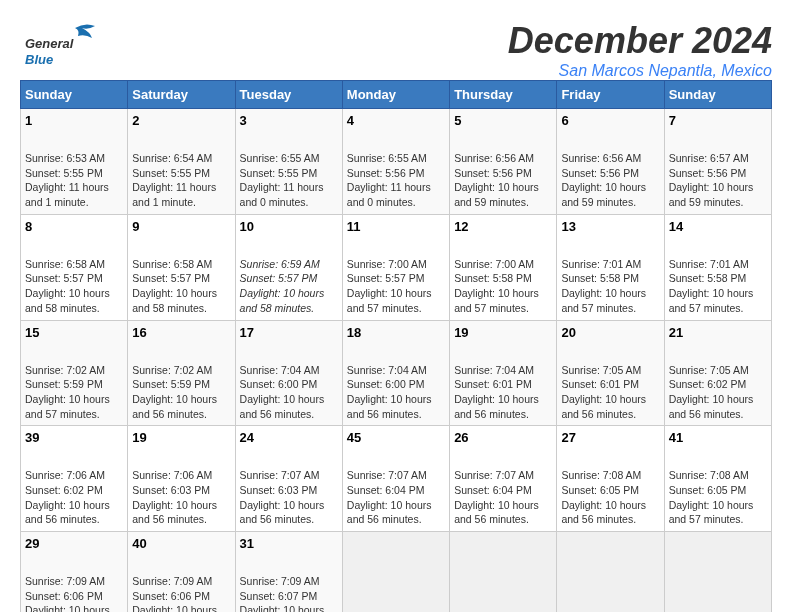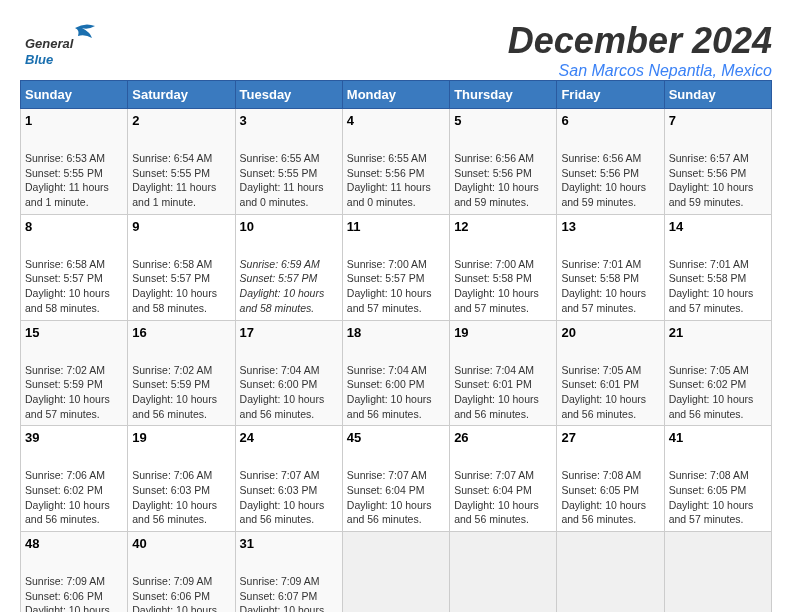--- a/index.html
+++ b/index.html
@@ -276,21 +276,21 @@
         </td>
         <td>
           <span class="day-num">41</span>
           <div class="day-info" style="white-space: pre-wrap;">Sunrise: 7:08 AM
 Sunset: 6:05 PM
 Daylight: 10 hours and 57 minutes.</div>
         </td>
       </tr>
       <tr>
         <td>
-          <span class="day-num">48</span>
+          <span class="day-num">29</span>
           <div class="day-info" style="white-space: pre-wrap;">Sunrise: 7:09 AM
 Sunset: 6:06 PM
 Daylight: 10 hours and 57 minutes.</div>
         </td>
         <td>
           <span class="day-num">40</span>
           <div class="day-info" style="white-space: pre-wrap;">Sunrise: 7:09 AM
 Sunset: 6:06 PM
 Daylight: 10 hours and 57 minutes.</div>
         </td>

